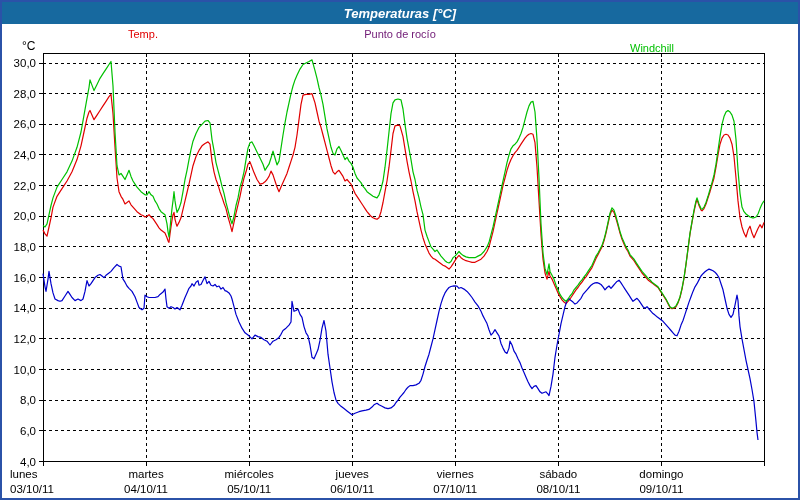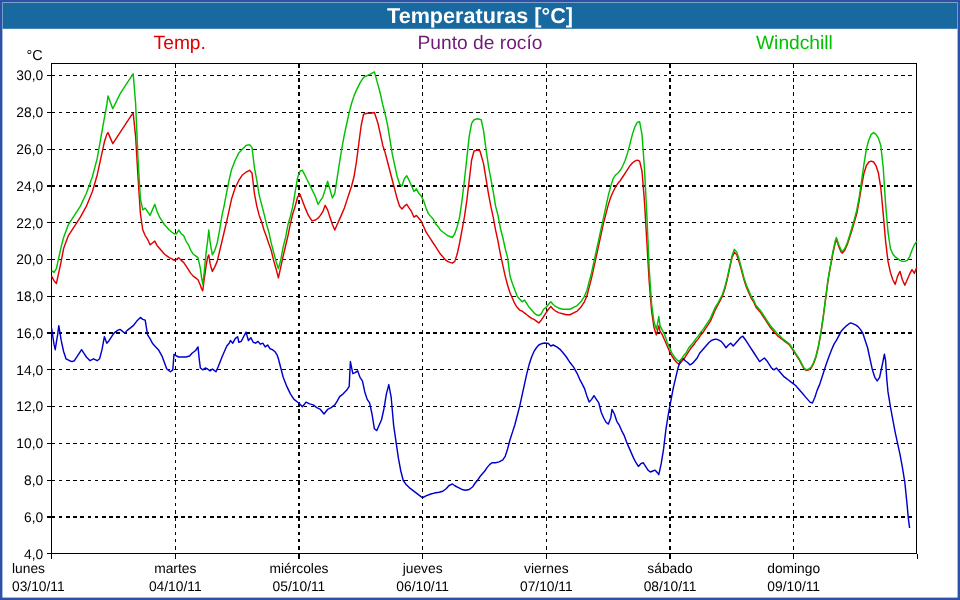--- a/index.html
+++ b/index.html
@@ -1,25 +1,25 @@
 <!DOCTYPE html>
 <html><head>
 <meta charset="utf-8">
 <style>
   html,body{margin:0;padding:0;background:#e8e8e8;font-family:"Liberation Sans",sans-serif;}
   #app{position:relative;width:800px;height:500px;background:#ffffff;box-sizing:border-box;
        border:2px solid #2b52a8;overflow:hidden;}
   #titlebar{position:absolute;left:0;top:0;right:0;height:22px;background:#17699f;
             display:flex;align-items:center;justify-content:center;}
-  #titlebar span{color:#ffffff;font-weight:bold;font-size:18px;}
-  #legend{position:absolute;left:0;top:26px;right:0;height:18px;font-size:16px;}
+  #titlebar span{color:#ffffff;font-weight:bold;font-size:13px;font-style:italic;}
+  #legend{position:absolute;left:0;top:26px;right:0;height:18px;font-size:11px;}
   #legend .lg{position:absolute;top:0;white-space:nowrap;}
   #lg-temp{left:126px;}
   #lg-dew{left:50%;transform:translateX(-50%);}
-  #lg-wc{left:628px;}
+  #lg-wc{left:628px;margin-top:14px;}
   #yunit{position:absolute;left:20px;top:37px;font-size:12px;color:#000;}
   svg{position:absolute;left:0;top:0;}
   svg text{font-family:"Liberation Sans",sans-serif;font-size:11.5px;fill:#000;}
 </style>
 </head>
 <body>
 
 <div id="app" style="border-color: rgb(43, 82, 168);">
   <div id="titlebar" style="background: rgb(23, 105, 159);">
     <span style="color: rgb(255, 255, 255);">Temperaturas [°C]</span>

